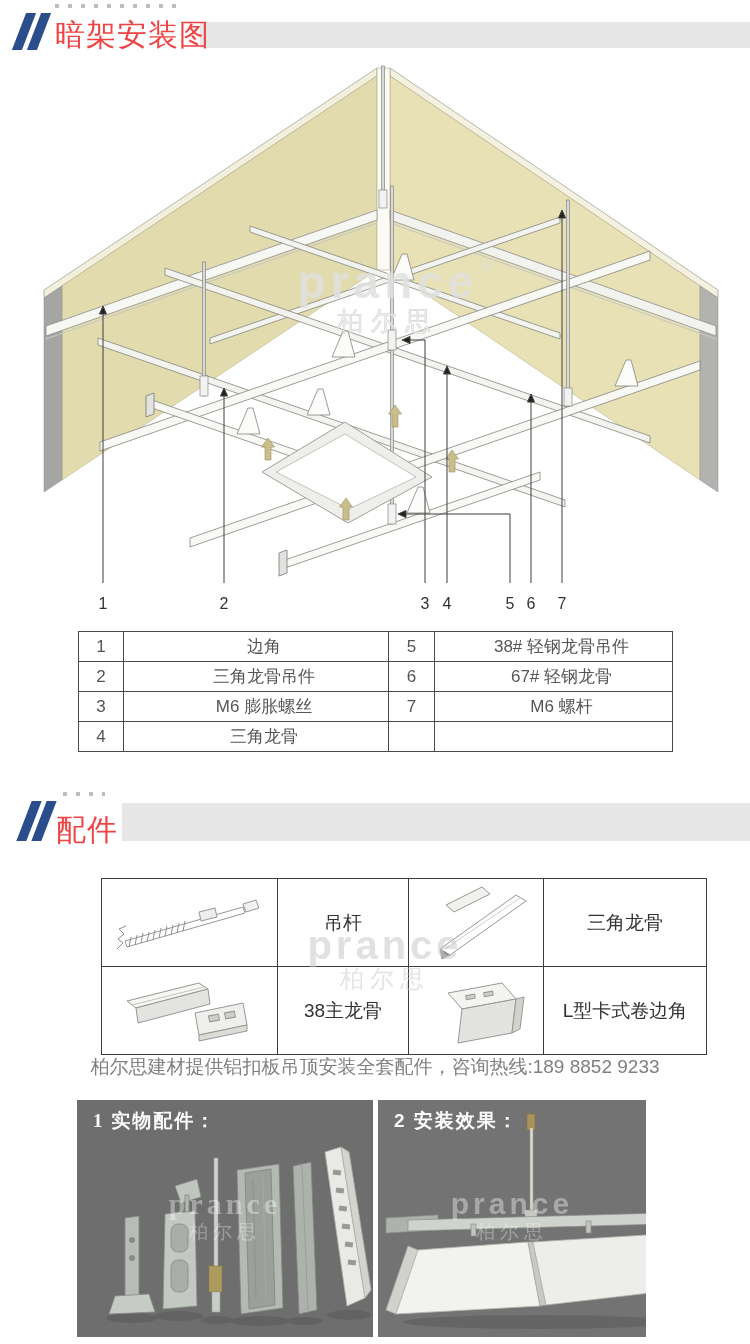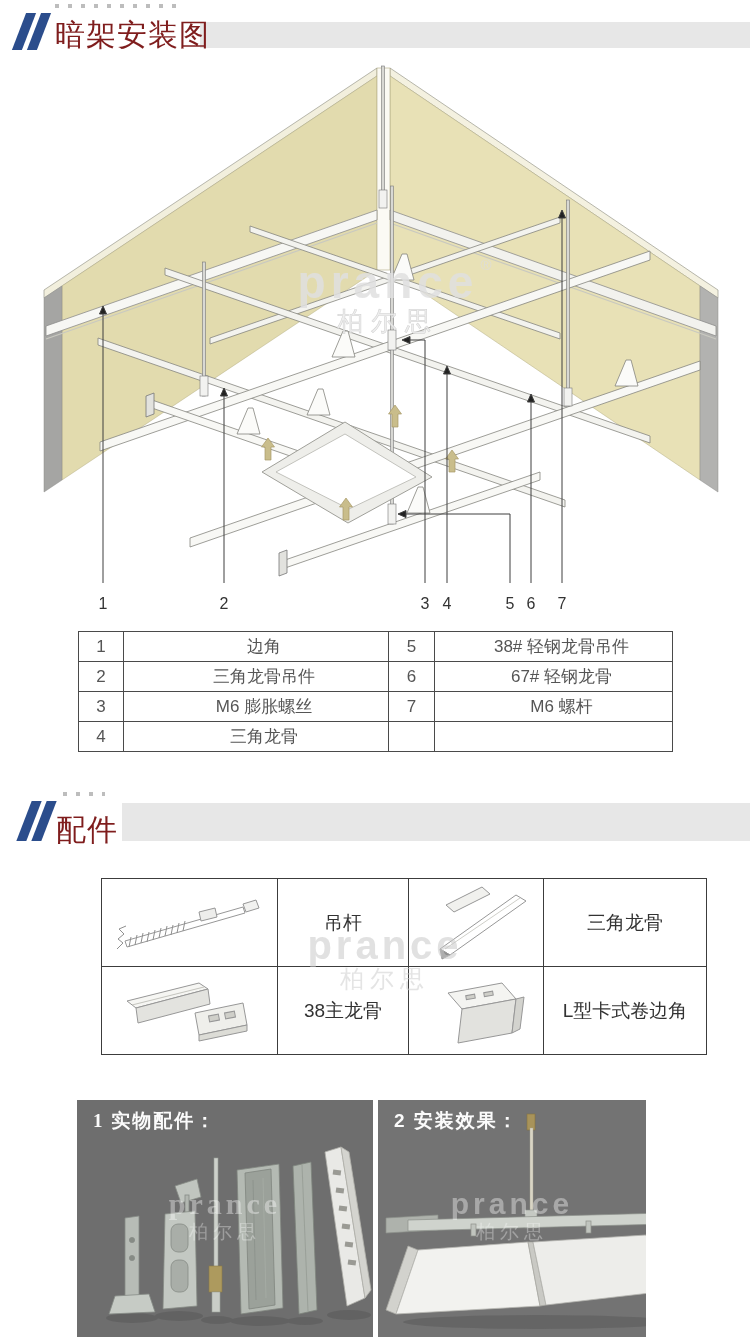--- a/index.html
+++ b/index.html
@@ -3,21 +3,21 @@
 <meta charset="utf-8">
 <style>
   html,body{margin:0;padding:0;background:#fff;}
   .page{position:relative;width:750px;height:1344px;background:#fff;overflow:hidden;
         font-family:"Liberation Sans","DejaVu Sans",sans-serif;}
   
   .hdr-dots{position:absolute;height:4px;
         background:repeating-linear-gradient(90deg,#bdbdbd 0 4px,transparent 4px 13px);}
   .hdr-slash{position:absolute;width:10px;background:#2b4d8c;transform:skewX(-21deg);}
   .hdr-strip{position:absolute;background:#e7e7e7;}
-  .hdr-title{position:absolute;font-size:30px;color:#7f1d1d;letter-spacing:1px;z-index:2;}
+  .hdr-title{position:absolute;font-size:30px;color:#ef4444;letter-spacing:1px;z-index:2;}
   
   .parts-table{position:absolute;left:78px;top:631px;width:594px;border-collapse:collapse;
         table-layout:fixed;font-size:17px;color:#555;}
   .parts-table td{border:1px solid #4a4a4a;height:29px;padding:0;}
   .parts-table td.num{text-align:center;}
   .parts-table td.lbl{padding-left:16px;text-align:center;}
   
   .acc-table{position:absolute;left:73px;top:878px;width:605px;border-collapse:collapse;
         table-layout:fixed;font-size:19px;color:#333;margin-left:28px;}
   .acc-table td{border:1px solid #3c3c3c;height:84px;padding:0;text-align:center;vertical-align:middle;}
@@ -267,20 +267,21 @@
       </td>
       <td>L型卡式卷边角</td>
     </tr>
   </tbody>
     </table>
   <div class="acc-wm">
     <div class="lat">prance</div>
     <div class="cn">柏尔思</div>
   </div>
 
+  <p class="hotline">柏尔思建材提供铝扣板吊顶安装全套配件，咨询热线:189 8852 9233</p>
 
   <div class="photo left">
     <svg width="296" height="237" viewBox="0 0 296 237">
       <g fill="#5e5e5e" opacity="0.7">
         <ellipse cx="55" cy="218" rx="26" ry="5"></ellipse>
           <ellipse cx="102" cy="216" rx="24" ry="5"></ellipse>
         <ellipse cx="140" cy="220" rx="16" ry="4"></ellipse>
           <ellipse cx="183" cy="221" rx="30" ry="5"></ellipse>
         <ellipse cx="228" cy="221" rx="18" ry="4"></ellipse>
           <ellipse cx="272" cy="215" rx="22" ry="5"></ellipse>

